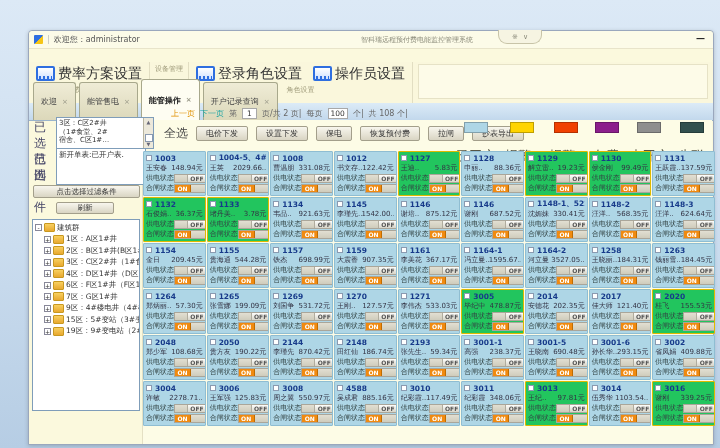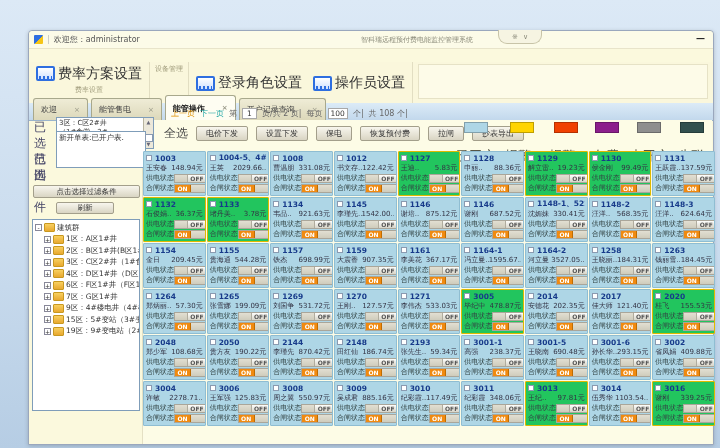--- a/index.html
+++ b/index.html
@@ -32,34 +32,34 @@
   .mon-icon{width:15px;height:11px;border:2px solid #2e6ee0;border-radius:2px;
             background:linear-gradient(#ffffff,#cfe0ff);position:relative;flex:none}
   .mon-icon::after{content:"";position:absolute;left:1px;right:1px;bottom:0;height:3px;
             background:repeating-linear-gradient(90deg,#2e6ee0 0 2px,transparent 2px 4px)}
   .rglabel{text-align:center;font-size:7px;color:#a09c7c;padding:1px 0 8px}
   .rempty{flex:1;margin:2px 5px 4px;border:1px solid #e6e2c6;background:#fdfbe8}
   
   .tabstrip{position:absolute;left:0;top:72px;right:0;height:17px;
             background:linear-gradient(#dcebf7,#c2d8ec);border-bottom:1px solid #9ab4cc;
             display:flex;align-items:flex-end;padding-left:4px;gap:3px}
-  .tab{height:13px;display:flex;align-items:center;gap:17px;padding:4px 7px;font-size:8px;
+  .tab{height:13px;display:flex;align-items:center;gap:5px;padding:12px 7px;font-size:8px;
        background:linear-gradient(#efecd6,#dcd8ba);border:1px solid #a8a88c;border-bottom:none;
        border-radius:3px 3px 0 0;color:#444;white-space:nowrap}
   .tab.active{background:#fefdf2;font-weight:bold;height:16px;color:#222}
   .tab-close{font-size:7px;color:#998}
   
   .main-bg{position:absolute;left:113px;top:89px;right:1px;bottom:0;background:#fdfce6;border-left:1px solid #e4e0c4}
   
   .side-label{position:absolute;width:22px;font-size:12px;color:#446;line-height:16px}
   .range-list{position:absolute;left:27px;top:86px;width:84px;height:28px;background:#fff;
               border:1px solid #7f9db9;font-size:7px;color:#333;padding:1px 10px 1px 2px;overflow:hidden;line-height:8.5px}
   .vscroll{position:absolute;right:0;top:0;bottom:0;width:9px;background:#ece8da;border-left:1px solid #b8b4a0;
            display:flex;flex-direction:column;justify-content:space-between;align-items:center;font-size:5px;color:#667}
-  .cond-text{position:absolute;left:27px;top:100px;width:84px;height:33px;background:#fff;
+  .cond-text{position:absolute;left:27px;top:117px;width:84px;height:33px;background:#fff;
              border:1px solid #7f9db9;font-size:7.5px;color:#333;padding:1px 2px;line-height:9px}
   .gbtn{background:linear-gradient(#f8f6ee,#d9d5c3);border:1px solid #a39f8b;border-radius:2px;
         font-size:7.5px;color:#333;display:flex;align-items:center;justify-content:center;box-sizing:border-box}
   .filter-btn{position:absolute;left:4px;top:154px;width:107px;height:13px}
   .refresh-btn{position:absolute;left:27px;top:171px;width:58px;height:12px}
   .tree-box{position:absolute;left:3px;top:188px;width:108px;height:192px;background:#fff;
             border:1px solid #7f9db9;padding:2px 0 0 2px;overflow:hidden;box-sizing:border-box}
   .titem{display:flex;align-items:center;gap:2px;height:11.5px;white-space:nowrap;font-size:7.5px;color:#333;overflow:hidden}
   .titem.child{padding-left:9px}
   .expander{width:7px;height:7px;border:1px solid #889;background:#fff;font-size:6px;line-height:5px;
@@ -132,20 +132,21 @@
         <div class="rbtns">
           <div class="rbtn">
             <span class="mon-icon"></span>
             <span>登录角色设置</span>
           </div>
           <div class="rbtn">
             <span class="mon-icon"></span>
             <span>操作员设置</span>
           </div>
         </div>
+        <div class="rglabel">角色设置</div>
       </div>
       <div class="rempty"></div>
     </div>
 
   <div class="tabstrip">
       <div class="tab">
         <span>欢迎</span>
         <span class="tab-close">×</span>
       </div>
       <div class="tab">
@@ -1338,21 +1339,21 @@
         <div class="c-r">
           <span class="lbl">合闸状态</span>
           <span class="toggle">
             <span class="knob knob-on">ON</span>
           </span>
         </div>
       </div>
       <div class="card">
         <div class="c-h">
           <span class="cbx"></span>
-          <span class="cid">3009</span>
+          <span class="cid">4588</span>
         </div>
         <div class="c-n">
           <span class="nm">吴成君</span>
           <span class="amt">885.16元</span>
         </div>
         <div class="c-r">
           <span class="lbl">供电状态</span>
           <span class="toggle">
             <span class="knob knob-off">OFF</span>
           </span>

